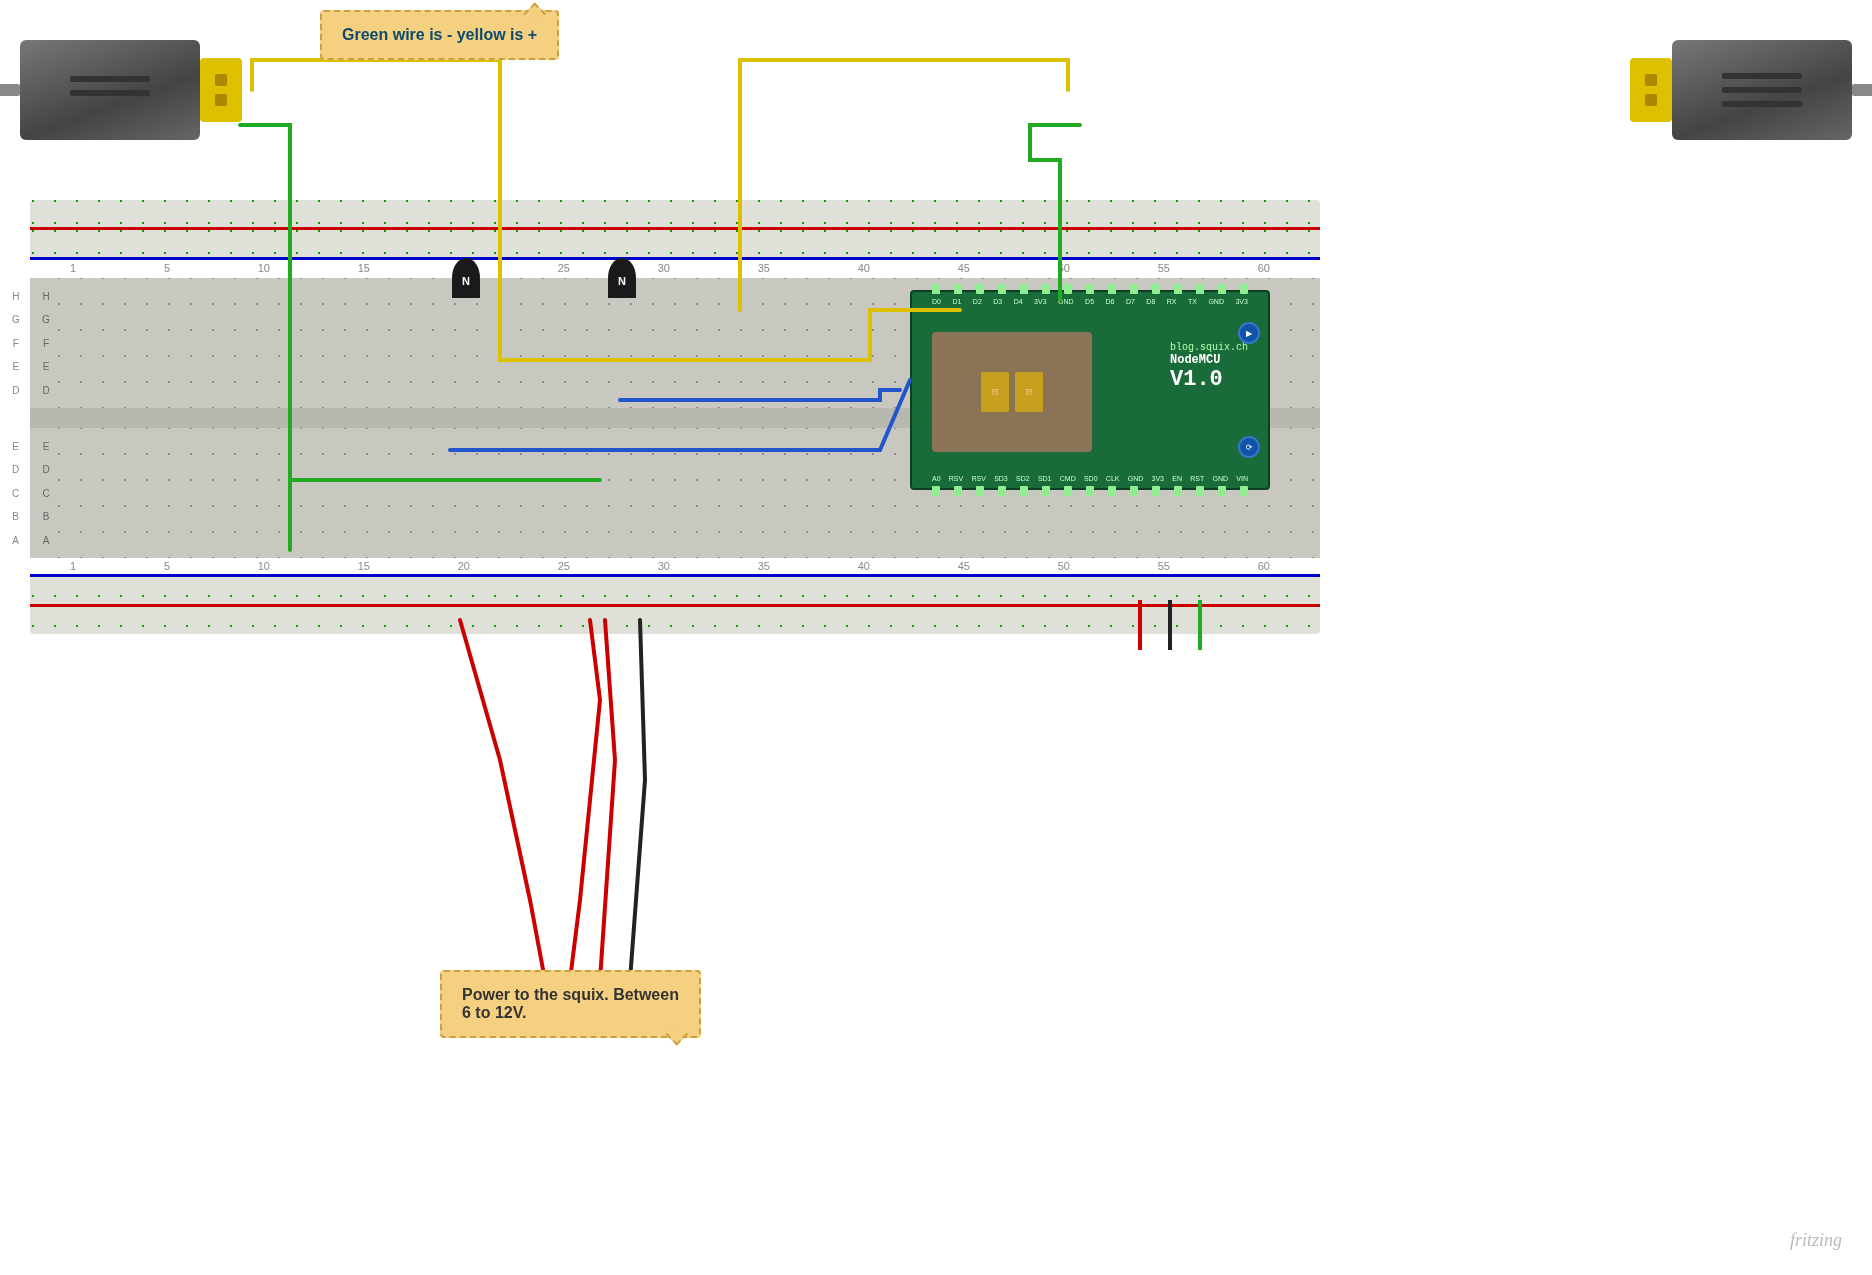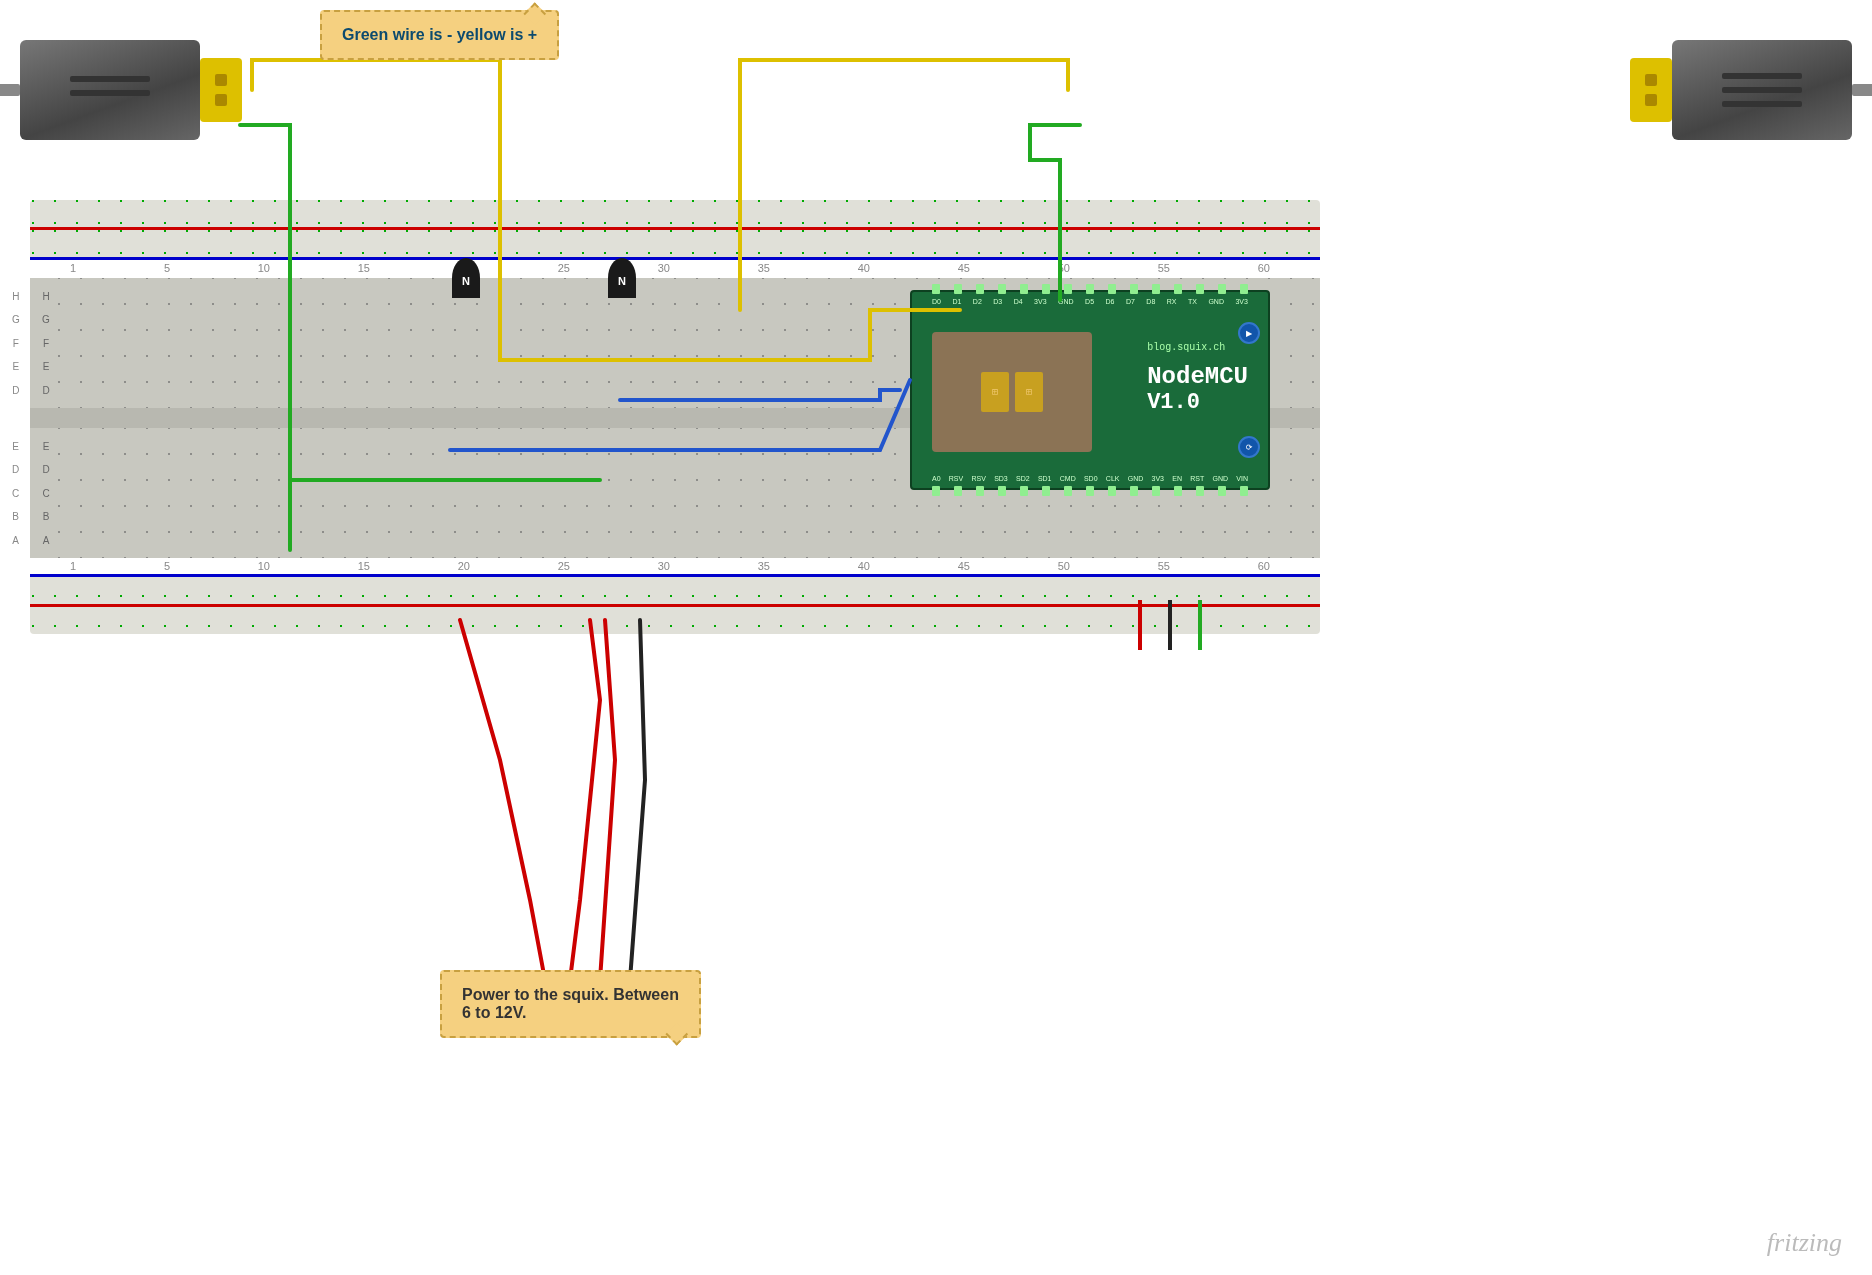--- a/index.html
+++ b/index.html
@@ -177,21 +177,21 @@
     <div style="display:flex;flex-direction:column;align-items:center;gap:4px;">
       <div style="color:#e8c060;font-size:14px;font-weight:bold;font-family:'Courier New',monospace;display:flex;gap:6px;">
         <div style="width:28px;height:40px;background:#c8a020;border-radius:2px;display:flex;align-items:center;justify-content:center;font-size:10px;">⊞</div>
         <div style="width:28px;height:40px;background:#c8a020;border-radius:2px;display:flex;align-items:center;justify-content:center;font-size:10px;">⊞</div>
       </div>
     </div>
   </div>
 
   <div style="position:absolute;right:20px;top:50px;font-family:'Courier New',monospace;color:white;">
     <div style="font-size:10px;color:#aaffaa;">blog.squix.ch</div>
-    <div style="font-size:24px;font-weight:bold;margin-top:10px;">NodeMCU</div>
+    <div style="font-size:12px;font-weight:bold;">NodeMCU</div>
     <div style="font-size:22px;font-weight:bold;">V1.0</div>
   </div>
 
   <div style="position:absolute;right:8px;top:30px;width:22px;height:22px;background:#1155aa;border-radius:50%;border:2px solid #3377cc;display:flex;align-items:center;justify-content:center;">
     <div style="font-size:8px;color:white;">▶</div>
   </div>
 
   <div style="position:absolute;right:8px;bottom:30px;width:22px;height:22px;background:#1155aa;border-radius:50%;border:2px solid #3377cc;display:flex;align-items:center;justify-content:center;">
     <div style="font-size:8px;color:white;">⟳</div>
   </div>
@@ -295,13 +295,13 @@
   <div style="position:absolute;top:-2px;right:10px;width:16px;height:16px;background:#f5d080;border-top:2px dashed #c8a040;border-right:2px dashed #c8a040;transform:rotate(-45deg) translateY(-6px);"></div>
 </div>
 
 <div style="position:absolute;left:440px;top:970px;background:#f5d080;border:2px dashed #c8a040;border-radius:4px;padding:14px 20px;font-size:16px;font-weight:bold;color:#333;max-width:300px;">
   <div>Power to the squix. Between</div>
   <div>6 to 12V.</div>
 
   <div style="position:absolute;bottom:-2px;right:10px;width:16px;height:16px;background:#f5d080;border-bottom:2px dashed #c8a040;border-right:2px dashed #c8a040;transform:rotate(45deg) translateY(6px);"></div>
 </div>
 
-<div style="position:absolute;bottom:17px;right:30px;font-size:26px;color:#bbb;font-style:italic;font-family:Georgia,serif;">fritzing</div>
+<div style="position:absolute;bottom:24px;right:30px;font-size:18px;color:#bbb;font-style:italic;font-family:Georgia,serif;">fritzing</div>
 
 </body></html>

